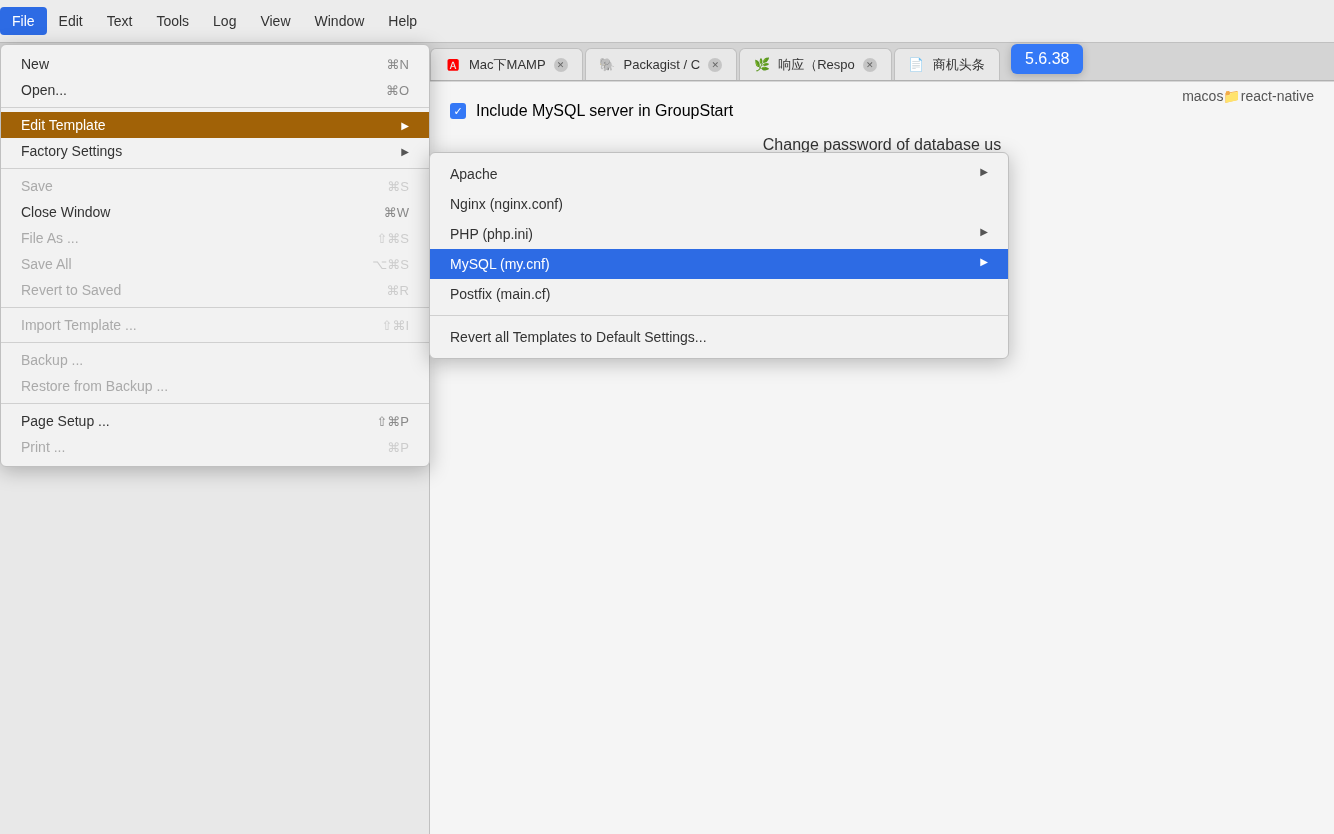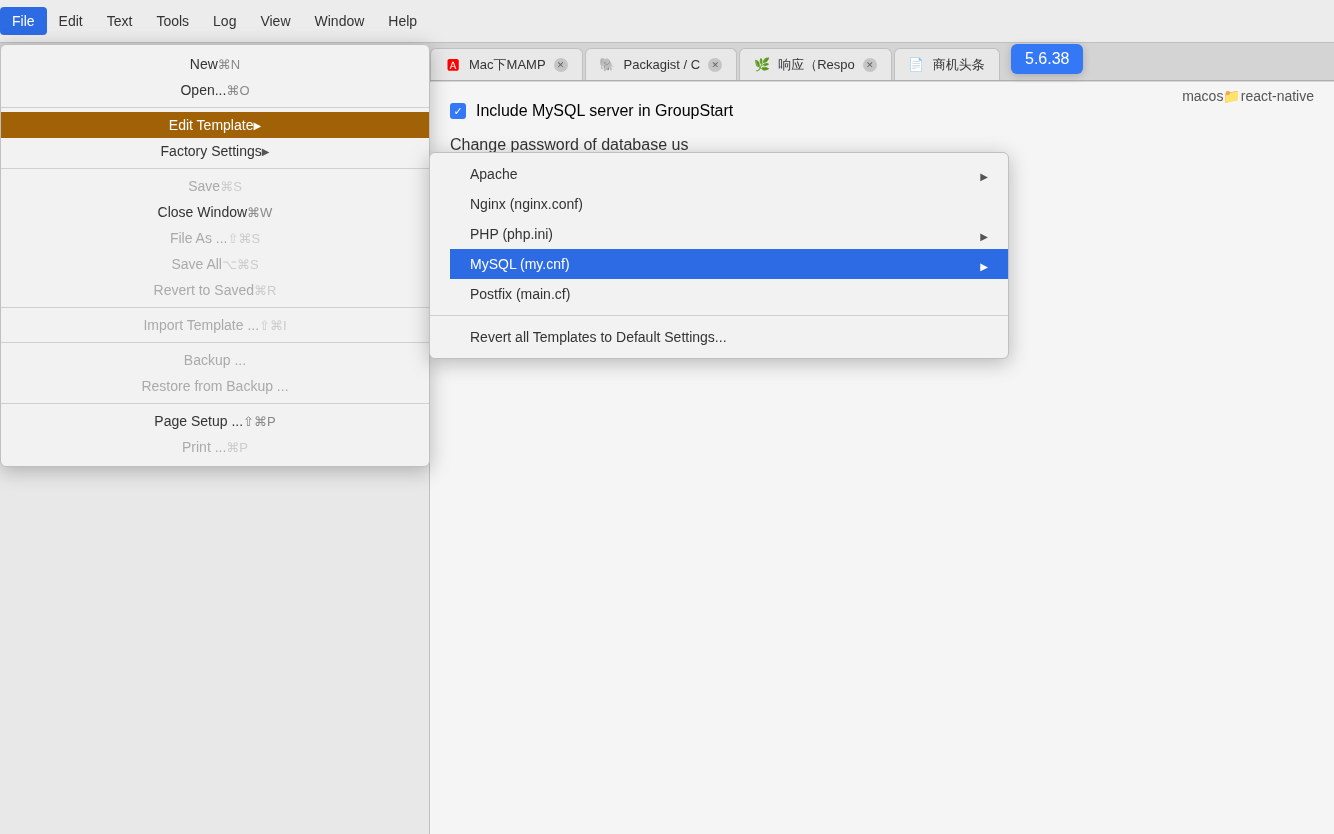--- a/index.html
+++ b/index.html
@@ -202,21 +202,21 @@
       border-radius: 6px;
       box-shadow: 0 4px 20px rgba(0,0,0,0.25);
       padding: 6px 0;
       z-index: 300;
       pointer-events: all;
     }
     .menu-item {
       padding: 5px 20px 5px 20px;
       display: flex;
       align-items: center;
-      justify-content: center;
+      justify-content: space-between;
       cursor: default;
       color: #333;
       font-size: 14px;
     }
     .menu-item.disabled {
       color: #aaa;
     }
     .menu-item.highlighted {
       background: #a16207;
       color: white;
@@ -251,26 +251,25 @@
       border: 1px solid #c0c0c0;
       border-radius: 6px;
       box-shadow: 0 4px 20px rgba(0,0,0,0.25);
       padding: 6px 0;
       z-index: 350;
       pointer-events: all;
     }
     .submenu-item {
       padding: 7px 20px;
       display: flex;
-      align-items: flex-end;
+      align-items: flex-start;
       justify-content: space-between;
       cursor: default;
       color: #333;
       font-size: 14px;
-      margin-left: 20px;
     }
     .submenu-item.highlighted {
       background: #2d6be4;
       color: white;
     }
     .submenu-item .arrow {
       color: #555;
       font-size: 10px;
     }
     .submenu-item.highlighted .arrow {
@@ -380,21 +379,21 @@
       <div class="toggle-on-style" style="background:white;">ON</div>
     </div>
   </div>
 
   <div class="main-panel">
     <div class="main-row">
       <div class="checkbox-custom">✓</div>
       <span style="font-size:16px;">Include MySQL server in GroupStart</span>
     </div>
 
-    <div style="font-size:16px; color:#333;">Change password of database us</div>
+    <div style="font-size:16px; color:#333;text-align:center;">Change password of database us</div>
   </div>
 </div>
 
 <div style="position:absolute; top:88px; right:20px; display:flex; align-items:center; gap:0; font-size:14px; color:#555;">
   <span>macos</span>
   <span>📁</span>
   <span>react-native</span>
 </div>
 
 <div class="file-menu">

